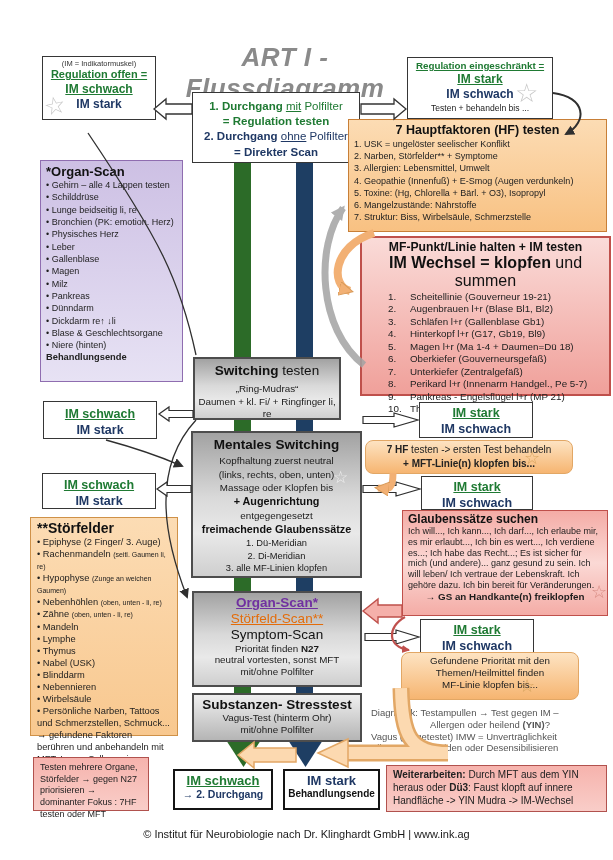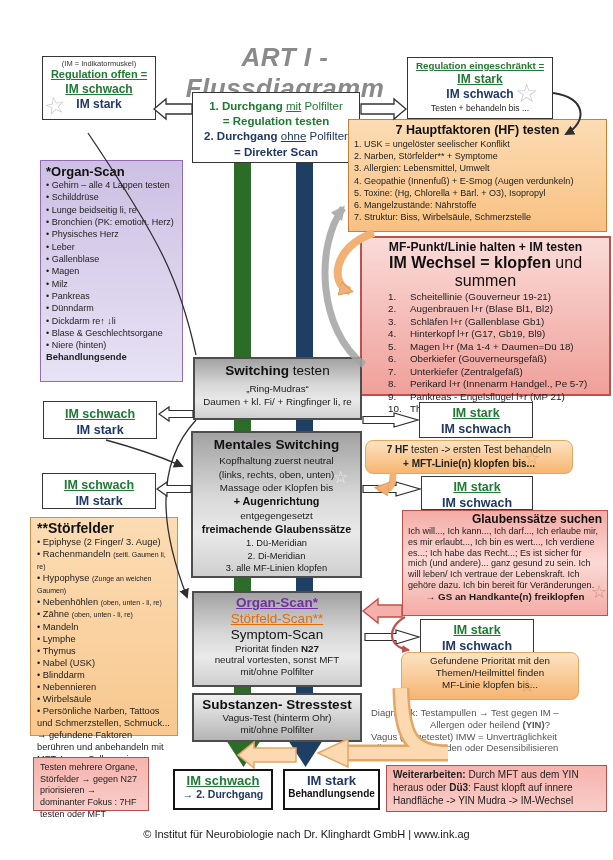--- a/index.html
+++ b/index.html
@@ -66,21 +66,21 @@
        border:1px solid #cf9148;padding:2px 6px;z-index:2;}
   .stf .t{font-size:14px;font-weight:bold;color:#111;}
   .stf .it{font-size:9.3px;line-height:1.3;color:#1d1d1d;}
   .stf .it:before{content:"• ";}
   .stf .sm{font-size:7px;}
   .stf .nt{font-size:9.3px;line-height:1.3;color:#1d1d1d;}
 
   
   .gray{background:linear-gradient(180deg,#a2a2a2 0%,#d9d9d9 45%,#e9e9e9 70%,#cfcfcf 100%);
         border:2px solid #4d4d4d;z-index:2;}
-  .sw{left:193px;top:357px;width:169px;height:63px;padding-top:4px;}
+  .sw{left:193px;top:357px;width:148px;height:63px;padding-top:4px;}
   .sw .t{font-size:13.5px;color:#111;}
   .sw .s{font-size:9.8px;margin-top:5px;line-height:1.3;color:#1a1a1a;}
   .mt{left:191px;top:431px;width:171px;height:147px;padding-top:3px;line-height:1.36;}
   .mt .t{font-size:13.5px;font-weight:bold;color:#111;}
   .mt .s{font-size:9.8px;color:#1a1a1a;}
   .mt .bb{font-size:10.8px;font-weight:bold;color:#111;}
   .mt .li{font-size:9.3px;color:#1a1a1a;}
   .sc{left:192px;top:591px;width:170px;height:96px;padding-top:2px;line-height:1.18;}
   .sc .l1{font-size:13.5px;font-weight:bold;text-decoration:underline;color:#7030a0;}
   .sc .l2{font-size:13.5px;font-weight:normal;text-decoration:underline;color:#e36c0a;}
@@ -92,21 +92,21 @@
   .sb .s{font-size:9.8px;line-height:1.25;color:#1a1a1a;}
 
   
   .orng{background:linear-gradient(180deg,#fde3c2,#f6b571);border:1px solid #e2a765;border-radius:8px;z-index:2;}
   .o1{left:365px;top:440px;width:208px;height:34px;padding-top:2px;font-size:10px;line-height:1.35;color:#222;}
   .gef{left:401px;top:652px;width:178px;height:48px;padding-top:2px;font-size:9.8px;line-height:1.22;color:#222;}
 
   
   .gl{left:402px;top:510px;width:206px;height:106px;background:linear-gradient(180deg,#f4aca6,#fbd9d5 50%,#f4aca6);
       border:1.5px solid #bf504b;padding:1px 5px;z-index:2;}
-  .gl .t{font-size:12px;font-weight:bold;text-align:right;color:#111;}
+  .gl .t{font-size:12px;font-weight:bold;text-align:left;color:#111;}
   .gl .bd{font-size:9px;line-height:1.2;color:#1d1d1d;}
   .gl .nt{font-size:9.8px;font-weight:600;text-align:center;color:#1d1d1d;}
 
   
   .dg{left:371px;top:707px;width:238px;font-size:9.5px;color:#555;line-height:1.24;z-index:2;}
   .dg .c{text-align:center;}
 
   
   .pinkbox{background:linear-gradient(180deg,#f6b3ad,#f9cdc8);border:1px solid #b1524e;z-index:2;}
   .wt{left:386px;top:765px;width:221px;height:47px;padding:3px 6px;font-size:10px;line-height:1.28;color:#222;}

